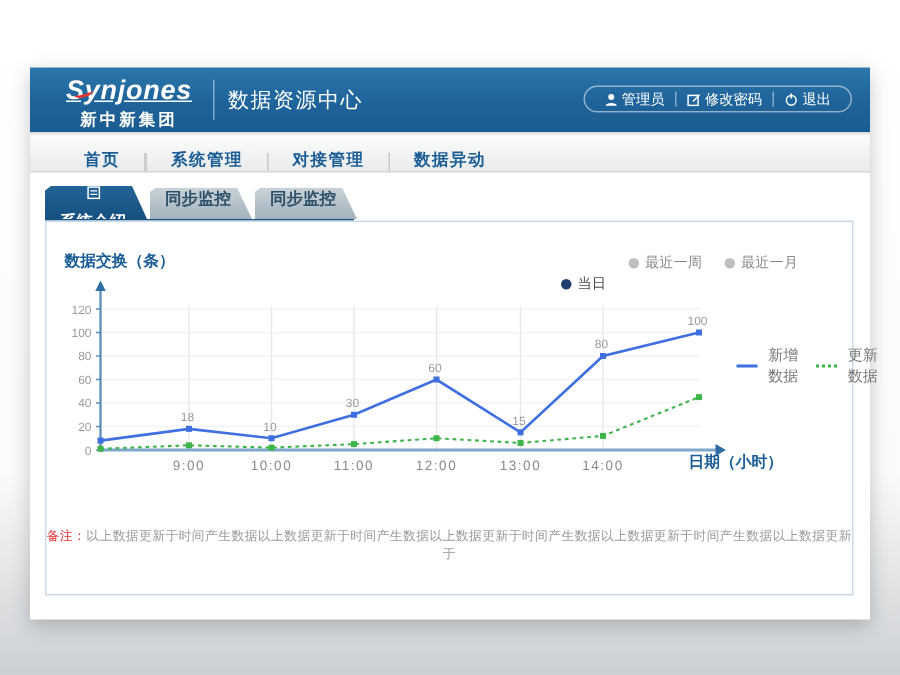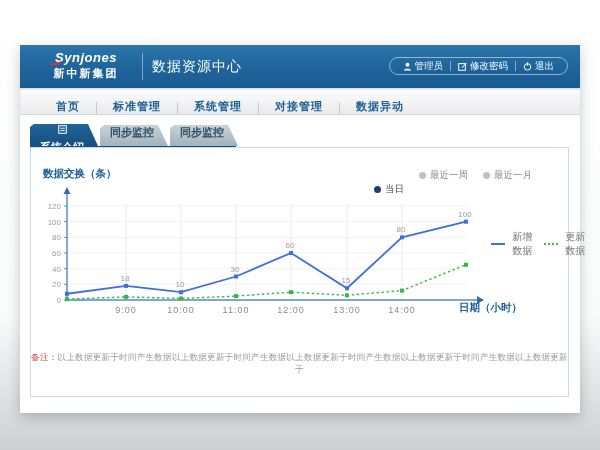--- a/index.html
+++ b/index.html
@@ -7,21 +7,21 @@
     font-family:"Liberation Sans","DejaVu Sans",sans-serif; }
   body { background:linear-gradient(180deg,#ffffff 0%,#fafbfb 70%,#cdd0d3 100%); position:relative; }
 
   .window { position:absolute; left:20px; top:45px; width:560px; height:368px;
     background:#fff; box-shadow:0 4px 12px rgba(50,60,70,.28); }
 
   
   .header { position:relative; height:43px;
     background:linear-gradient(180deg,#2b76ab 0%,#1e639a 55%,#1a5c91 100%); }
   .brand { position:absolute; left:16px; top:5px; width:100px; color:#fff; text-align:center; }
-  .brand-logo { font-size:13px; font-weight:bold; font-style:italic; letter-spacing:.5px; position:relative; }
+  .brand-logo { font-size:18px; font-weight:bold; font-style:italic; letter-spacing:.5px; position:relative;text-decoration:underline; }
   .brand-swoosh { position:absolute; left:13px; top:9px; width:13px; height:6px;
     border-bottom:2px solid #e8322e; border-radius:50%; transform:rotate(-14deg); }
   .brand-sub { font-size:11px; font-weight:bold; letter-spacing:2px; margin-top:1px;font-family:Liberation Mono, monospace; }
   .brand-divider { position:absolute; left:122px; top:8px; width:1px; height:27px; background:rgba(255,255,255,.45); }
   .app-title { position:absolute; left:132px; top:13px; color:#fff; font-size:14px; letter-spacing:1px;font-family:Liberation Serif, serif; }
   .user-bar { position:absolute; right:12px; top:12px; height:18px; display:flex; align-items:center;
     border:1px solid rgba(255,255,255,.5); border-radius:9px; padding:0 6px; }
   .user-item { display:flex; align-items:center; gap:3px; color:#fff; font-size:9.5px;
     padding:0 7px; cursor:pointer; white-space:nowrap; }
   .user-sep { width:1px; height:10px; background:rgba(255,255,255,.45); }
@@ -114,21 +114,20 @@
             </svg>
         </span>
         <span>退出</span>
       </div>
     </div>
   </div>
 
   <div class="nav">
     <div class="nav-item">首页</div>
     <div class="nav-sep"></div>
-    <div class="nav-item">标准管理</div>
     <div class="nav-sep"></div>
     <div class="nav-item">系统管理</div>
     <div class="nav-sep"></div>
     <div class="nav-item">对接管理</div>
     <div class="nav-sep"></div>
     <div class="nav-item">数据异动</div>
   </div>
 
   <div class="tabs">
     <div class="tab active">

